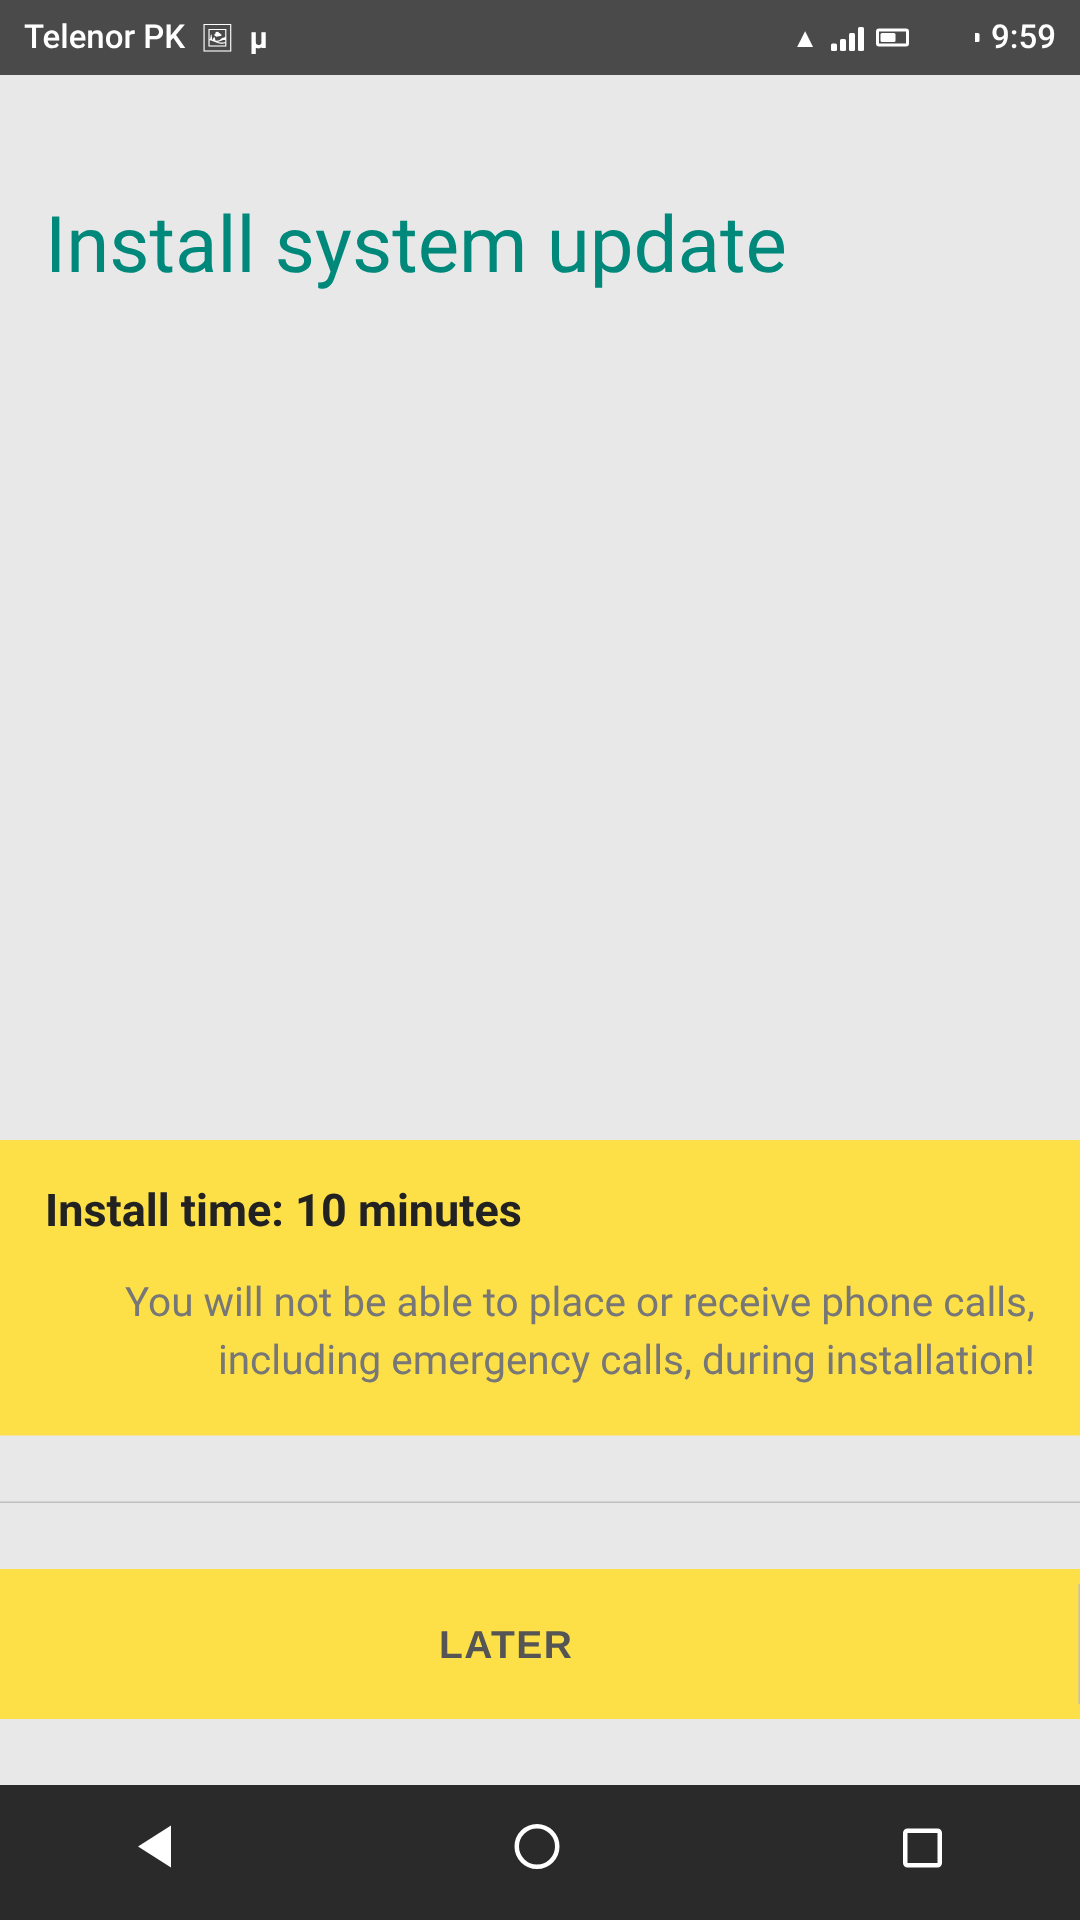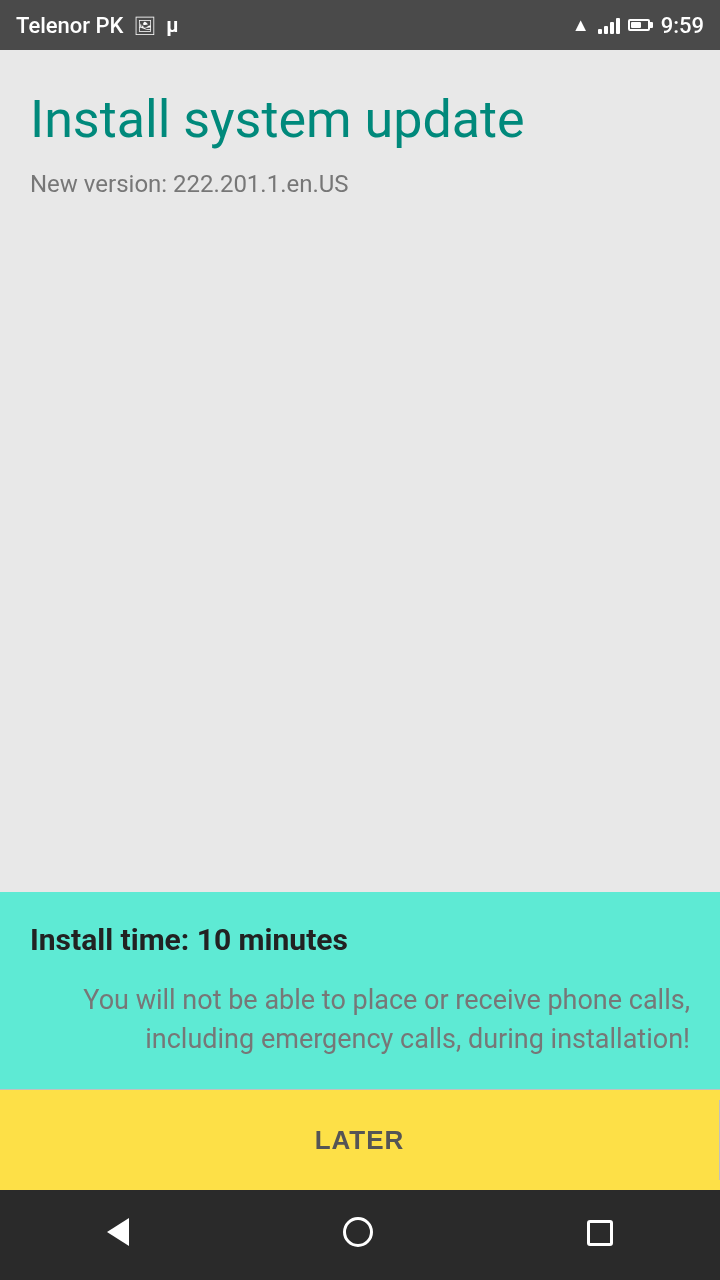--- a/index.html
+++ b/index.html
@@ -1,16 +1,16 @@
 <!DOCTYPE html>
 <html><head>
   <meta charset="utf-8">
   <meta name="viewport" content="width=720px">
   <style>
-    * { margin: 0; padding: 0; box-sizing: border-box; }
+    * { margin: 0; padding: 0; box-sizing: border-box; gap: 44px; }
 
     body {
       width: 720px;
       height: 1280px;
       background: #e8e8e8;
       font-family: 'Roboto', Arial, sans-serif;
       display: flex;
       flex-direction: column;
       overflow: hidden;
     }
@@ -74,21 +74,21 @@
 
     #version-text {
       color: #777777;
       font-size: 24px;
       font-weight: 400;
     }
 
     
     #bottom-section {
       padding: 30px 30px 0 30px;
-      background: #5eead4;
+      background: #fde047;
     }
 
     #install-time {
       color: #222222;
       font-size: 30px;
       font-weight: 700;
       margin-bottom: 24px;
     }
 
     #warning-text {
@@ -271,21 +271,20 @@
         <div class="battery-fill"></div>
       </div>
       <div class="battery-tip"></div>
     </div>
     <span id="time">9:59</span>
   </div>
 </div>
 
 <div id="main-content">
   <h1 id="page-title">Install system update</h1>
-  <p id="version-text">New version: 222.201.1.en.US</p>
 </div>
 
 <div id="bottom-section">
   <p id="install-time">Install time: 10 minutes</p>
   <p id="warning-text">You will not be able to place or receive phone calls, including emergency calls, during installation!</p>
 </div>
 
 <div id="action-divider"></div>
 
 <div id="action-buttons">

